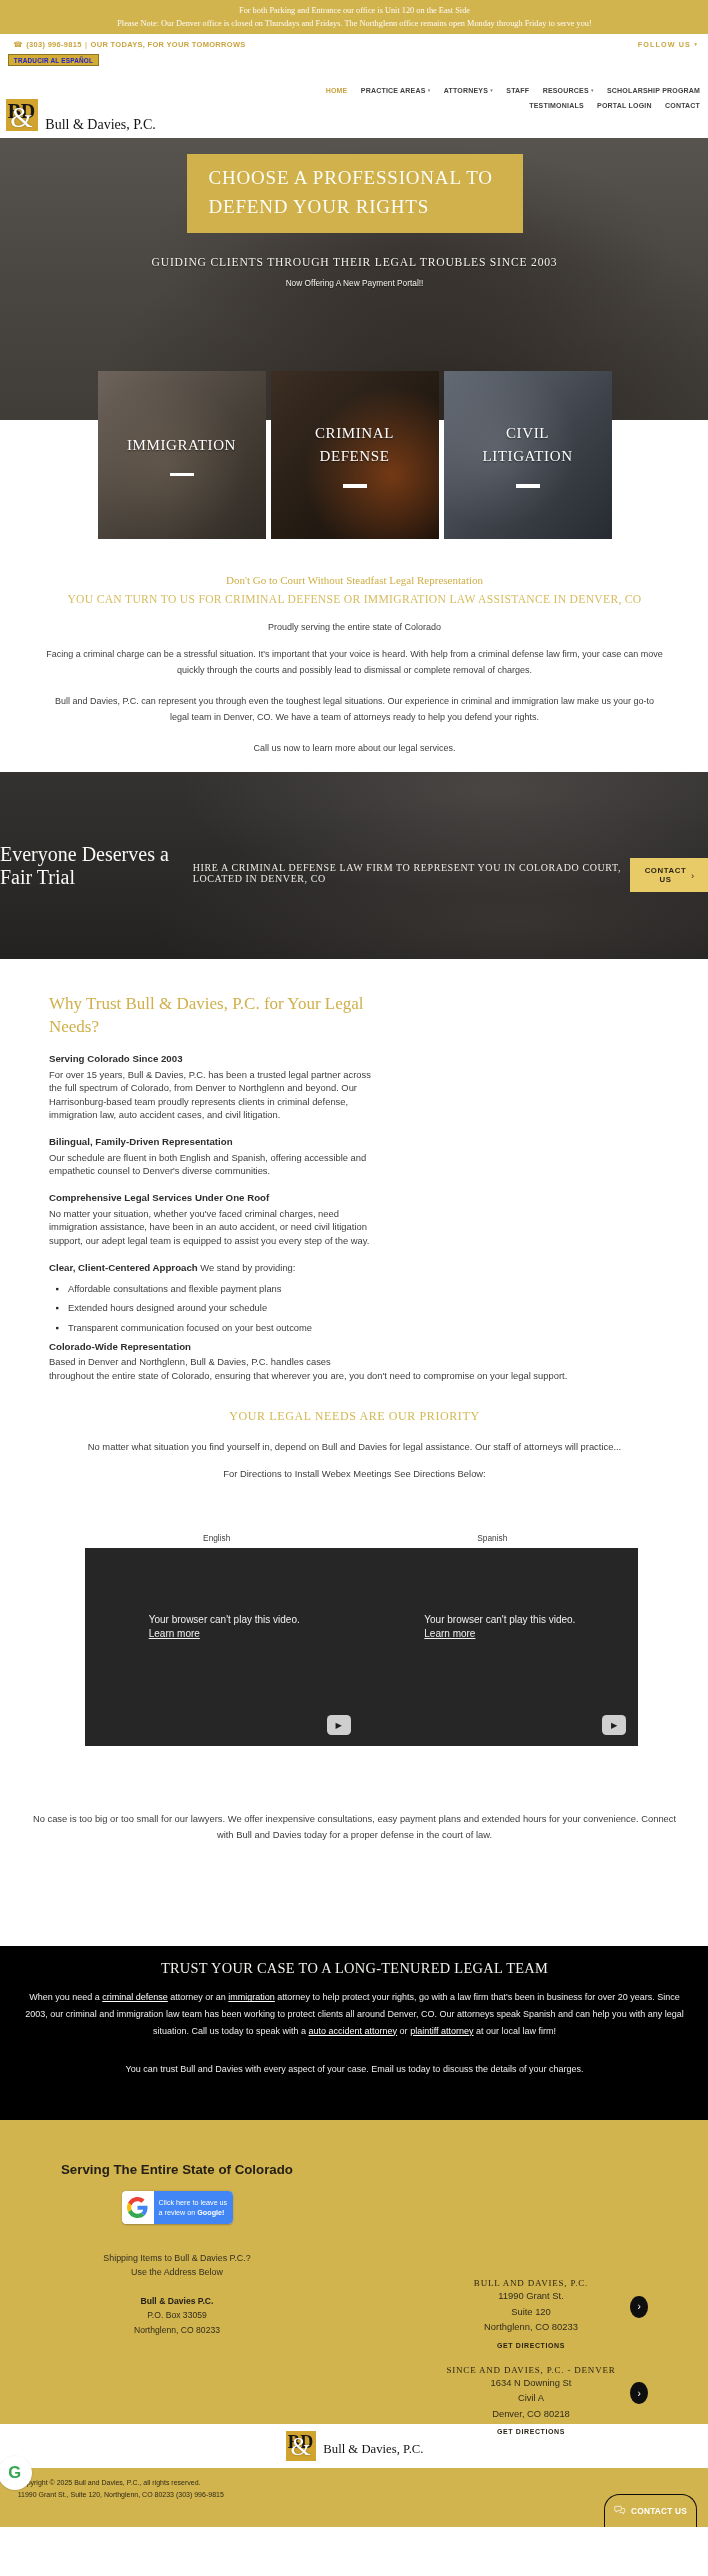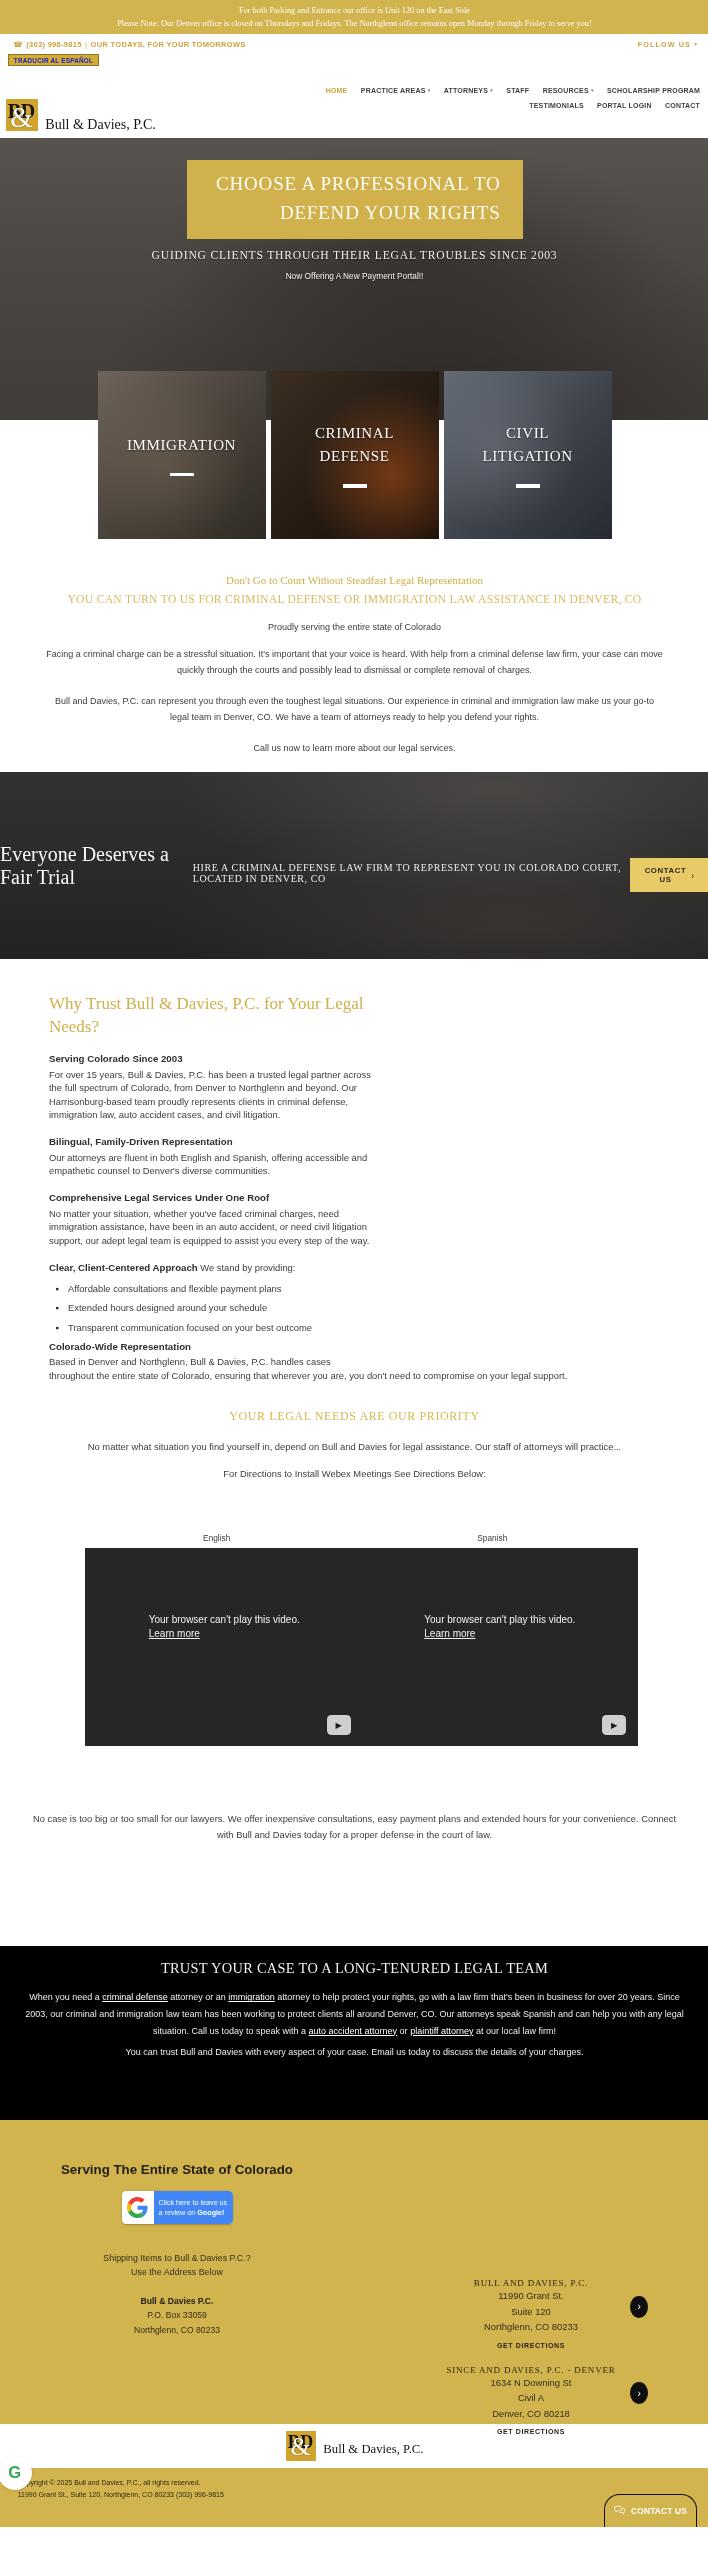--- a/index.html
+++ b/index.html
@@ -37,23 +37,23 @@
   .nav-row { display:flex; gap:13.3px; }
   .nav-item { font-size:7px; font-weight:bold; letter-spacing:0.2px; color:#3f3f3f; cursor:pointer; display:flex; align-items:center; gap:2.2px; }
   .nav-item.active { color:#c9a43f; }
   .nav-item .caret { font-size:5px; color:#777; }
 
   
   .s-hero { height:282px; overflow:hidden;
     background: radial-gradient(ellipse at 62% 95%, rgba(25,20,15,.55), transparent 55%),
                 radial-gradient(ellipse at 58% 40%, rgba(35,30,25,.35), transparent 45%),
                 linear-gradient(180deg,#57534e 0%,#4b4742 45%,#403c38 100%); }
-  .hero-box { width:336px; margin:22px auto 0; background:#d0b14b; text-align:right; padding:8.9px 22px 11px; }
+  .hero-box { width:336px; margin:16px auto 0; background:#d0b14b; text-align:left; padding:8.9px 22px 11px; }
   .hero-title { font-family:"Liberation Serif","DejaVu Serif",serif; color:#fdfdf8; font-size:19px; letter-spacing:0.8px; line-height:1.55; font-weight:normal; }
-  .hero-sub { margin-top:10px; text-align:center; color:#f4f2ec; font-family:"Liberation Serif","DejaVu Serif",serif;
+  .hero-sub { margin-top:23px; text-align:center; color:#f4f2ec; font-family:"Liberation Serif","DejaVu Serif",serif;
     font-size:11.6px; letter-spacing:0.8px; text-shadow:0 0.6px 1.1px rgba(0,0,0,.5); }
   .hero-note { margin-top:8.9px; text-align:center; color:#f7f6f2; font-size:8.3px; text-shadow:0 0.6px 1.1px rgba(0,0,0,.5); }
 
   
   .s-cards { height:168px; margin-top:-49px; display:flex; justify-content:center; gap:5px; }
   .card { width:168px; height:168px; display:flex; flex-direction:column; align-items:center; justify-content:center; cursor:pointer; }
   .card-title { color:#fff; font-family:"Liberation Serif","DejaVu Serif",serif; font-size:15px; letter-spacing:0.6px;
     text-align:center; line-height:1.5; max-width:116px; text-shadow:0 0.6px 1.7px rgba(0,0,0,.6); }
   .card-bar { width:24px; height:3.9px; background:#fff; margin-top:16.6px; }
   .card.c1 { background: radial-gradient(circle at 40% 55%, rgba(120,105,90,.45), transparent 60%),
@@ -110,21 +110,21 @@
   .pbtn-row { margin:44px auto 0; width:554px; display:flex; justify-content:space-between; }
   .pbtn { background:#d0b252; border:none; cursor:pointer; font-family:"Liberation Serif","DejaVu Serif",serif;
     font-size:9.7px; color:#1d1a12; padding:11.6px 14.4px; }
   .nocase { margin:65px auto 0; max-width:659px; font-size:9.4px; line-height:1.75; color:#3d3d3d; }
 
   
   .s-black { height:174px; background:#000; text-align:center; padding-top:14.4px; }
   .trust-title { font-family:"Liberation Serif","DejaVu Serif",serif; font-weight:normal; color:#f2f1ec; font-size:14.4px; letter-spacing:0.3px; }
   .trust-p { margin:12px auto 0; max-width:670px; color:#ededed; font-size:9px; line-height:1.85; }
   .wlink { color:#fff; text-decoration:underline; cursor:pointer; }
-  .trust-p2 { margin-top:8px; color:#ededed; font-size:9px; }
+  .trust-p2 { margin-top:25px; color:#ededed; font-size:9px; }
 
   
   .s-goldfooter { height:304px; background:#d2b44e; display:flex; }
   .gf-left { width:354px; padding-top:42px; text-align:center; }
   .gf-serving { font-size:13.3px; font-weight:bold; color:#242018; }
   .greview { width:111px; height:33px; margin:14.4px auto 0; background:#fff; border-radius:4.4px; display:flex; overflow:hidden; cursor:pointer; box-shadow:0 0.6px 1.7px rgba(0,0,0,.25); }
   .greview .gpart { width:32px; display:flex; align-items:center; justify-content:center; background:#fff; }
   .greview .bluepart { flex:1; background:#4285f4; color:#fff; font-size:7.2px; line-height:1.4; display:flex; flex-direction:column; justify-content:center; padding-left:5px; text-align:left; }
   .gf-ship { margin-top:26.6px; font-size:8.9px; color:#332f20; line-height:1.6; }
   .gf-po { margin-top:14.4px; font-size:8.6px; color:#322c1c; line-height:1.7; }
@@ -268,21 +268,21 @@
 </div>
 
 <div class="s-whytrust">
   <h2 class="why-title">Why Trust Bull &amp; Davies, P.C. for Your Legal Needs?</h2>
   <div class="why-block">
     <div class="why-h">Serving Colorado Since 2003</div>
     <div class="why-p">For over 15 years, Bull &amp; Davies, P.C. has been a trusted legal partner across the full spectrum of Colorado, from Denver to Northglenn and beyond. Our Harrisonburg-based team proudly represents clients in criminal defense, immigration law, auto accident cases, and civil litigation.</div>
   </div>
   <div class="why-block">
     <div class="why-h">Bilingual, Family-Driven Representation</div>
-    <div class="why-p">Our attorneys are fluent in both English and Spanish, offering accessible and empathetic counsel to Denver's diverse communities.</div>
+    <div class="why-p">Our schedule are fluent in both English and Spanish, offering accessible and empathetic counsel to Denver's diverse communities.</div>
   </div>
   <div class="why-block">
     <div class="why-h">Comprehensive Legal Services Under One Roof</div>
     <div class="why-p">No matter your situation, whether you've faced criminal charges, need immigration assistance, have been in an auto accident, or need civil litigation support, our adept legal team is equipped to assist you every step of the way.</div>
   </div>
   <div class="why-block">
     <span class="why-inline-h">Clear, Client-Centered Approach</span>
     <span class="why-inline-p">We stand by providing:</span>
     <ul class="why-bullets">
       <li>Affordable consultations and flexible payment plans</li>

